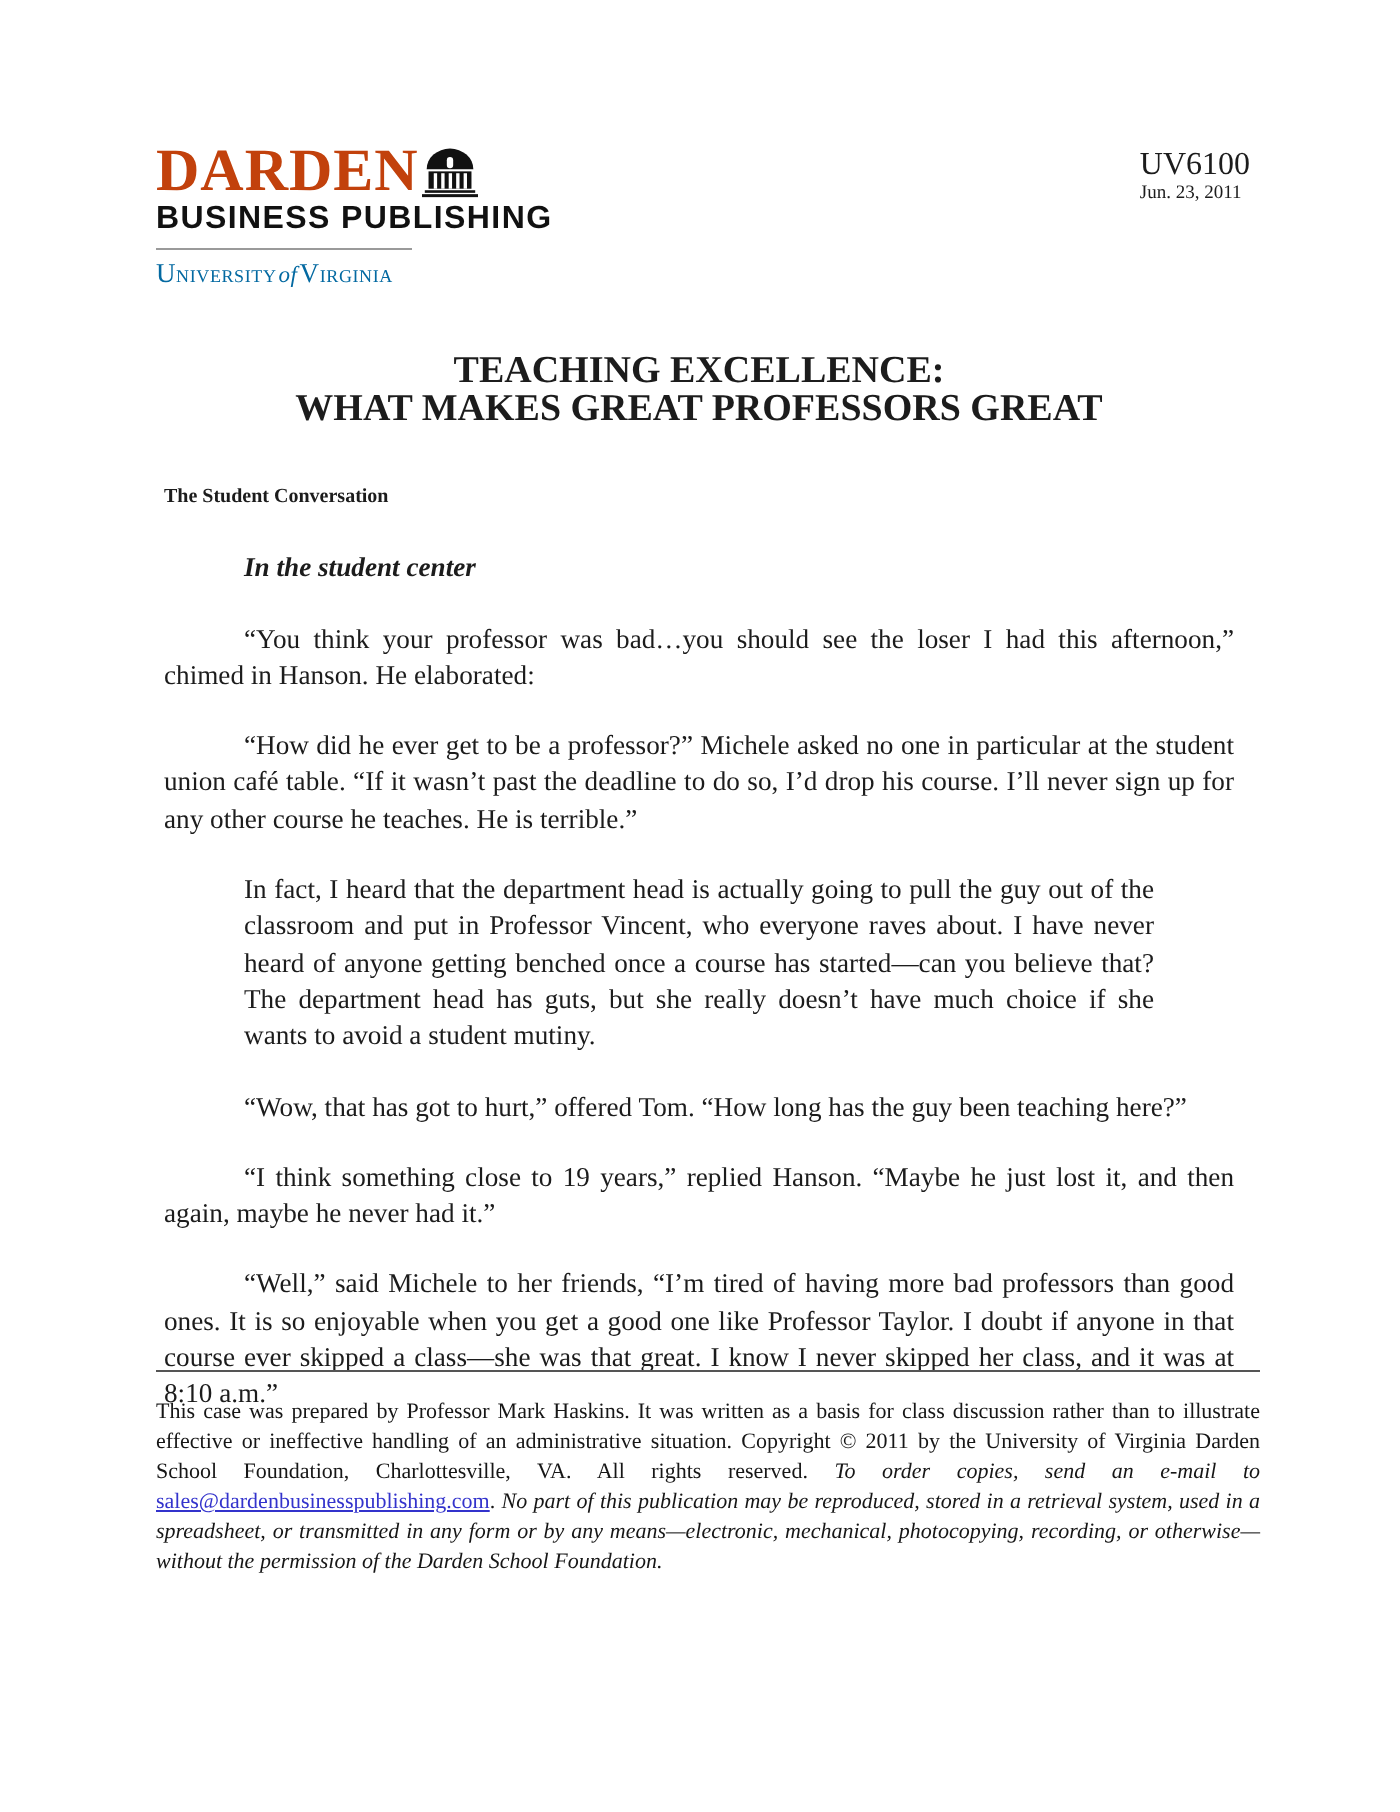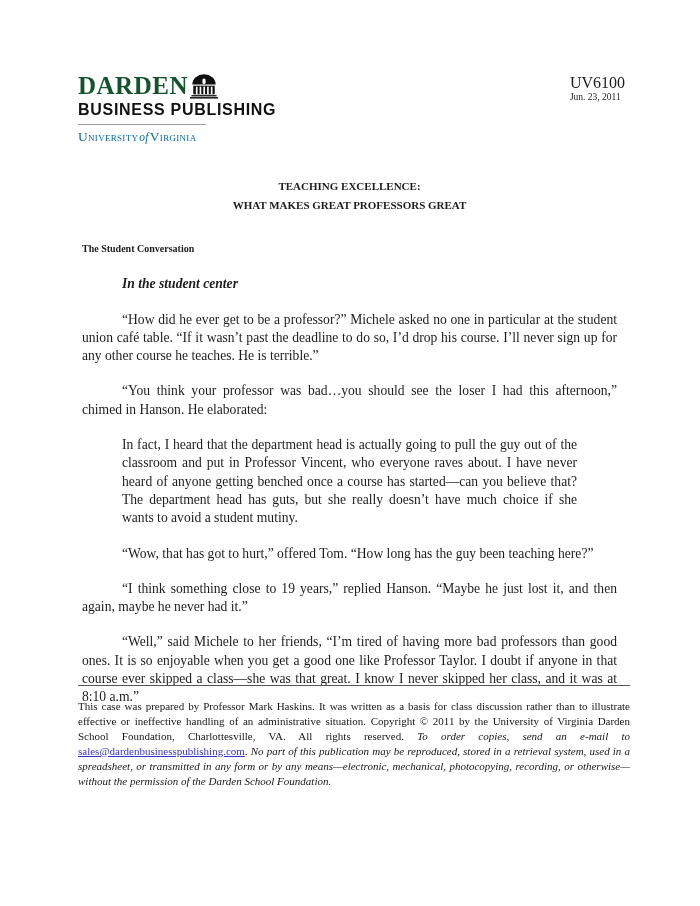--- a/index.html
+++ b/index.html
@@ -15,22 +15,22 @@
 
   
   .header-row {
     display:flex; justify-content:space-between; align-items:flex-start;
     padding:72px 75px 0 78px;
   }
   .logo-block { width:128px; }
   .logo-top { display:flex; align-items:flex-start; justify-content:space-between; }
   .logo-darden {
     font-family:"Liberation Serif", serif;
-    font-weight:700; font-size:25px; line-height:27px; letter-spacing:0.5px;
-    color:#14532d;
+    font-weight:700; font-size:30px; line-height:27px; letter-spacing:0.5px;
+    color:#c2410c;
   }
   .rotunda { width:28px; height:27px; flex:0 0 auto; margin-left:2px; }
   .logo-bp {
     font-family:"Liberation Sans", sans-serif;
     font-weight:700; font-size:16px; letter-spacing:0.7px;
     margin-top:2px; white-space:nowrap; color:#111;
   }
   .logo-rule { border:0; border-top:1.5px solid #9a9a9a; margin:5px 0 4px 0; }
   .logo-uva {
     font-family:"Liberation Serif", serif; font-size:13.5px; color:#0369a1;
@@ -40,21 +40,21 @@
   .logo-uva .of { font-style:italic; font-size:11.5px; padding:0 1px; }
 
   .docid { margin-top:2px; }
   .docid-number { font-size:16px; line-height:18px; }
   .docid-date { font-size:9.5px; line-height:11px; }
 
   
   .doc-title {
     margin:32px 83px 0 82px;
     text-align:center; font-weight:700;
-    font-size:11px; line-height:18.5px;
+    font-size:19px; line-height:18.5px;
   }
 
   
   .content {
     margin:26px 83px 0 82px;
     font-size:13.6px; line-height:18.3px;
     text-align:justify;
   }
   .content h2 {
     font-size:10px; line-height:18.3px; font-weight:700;
@@ -114,22 +114,22 @@
   </div>
 
   <div class="doc-title">
     <div>TEACHING EXCELLENCE:</div>
     <div>WHAT MAKES GREAT PROFESSORS GREAT</div>
   </div>
 
   <div class="content">
     <h2>The Student Conversation</h2>
     <h3>In the student center</h3>
+    <p>“You think your professor was bad…you should see the loser I had this afternoon,” chimed in Hanson. He elaborated:</p>
     <p>“How did he ever get to be a professor?” Michele asked no one in particular at the student union café table. “If it wasn’t past the deadline to do so, I’d drop his course. I’ll never sign up for any other course he teaches. He is terrible.”</p>
-    <p>“You think your professor was bad…you should see the loser I had this afternoon,” chimed in Hanson. He elaborated:</p>
     <blockquote>In fact, I heard that the department head is actually going to pull the guy out of the classroom and put in Professor Vincent, who everyone raves about. I have never heard of anyone getting benched once a course has started—can you believe that? The department head has guts, but she really doesn’t have much choice if she wants to avoid a student mutiny.</blockquote>
     <p>“Wow, that has got to hurt,” offered Tom. “How long has the guy been teaching here?”</p>
     <p>“I think something close to 19 years,” replied Hanson. “Maybe he just lost it, and then again, maybe he never had it.”</p>
     <p>“Well,” said Michele to her friends, “I’m tired of having more bad professors than good ones. It is so enjoyable when you get a good one like Professor Taylor. I doubt if anyone in that course ever skipped a class—she was that great. I know I never skipped her class, and it was at 8:10 a.m.”</p>
   </div>
 
   <div class="footer">
     <hr class="footer-rule">
     <p class="footnote"><span>This case was prepared by Professor Mark Haskins. It was written as a basis for class discussion rather than to illustrate effective or ineffective handling of an administrative situation. Copyright © 2011 by the University of Virginia Darden School Foundation, Charlottesville, VA. All rights reserved. </span><span class="it">To order copies, send an e-mail to </span><a id="mail-link" style="color: rgb(51, 51, 204);">sales@dardenbusinesspublishing.com</a><span>. </span><span class="it">No part of this publication may be reproduced, stored in a retrieval system, used in a spreadsheet, or transmitted in any form or by any means—electronic, mechanical, photocopying, recording, or otherwise—without the permission of the Darden School Foundation.</span></p>
   </div>

